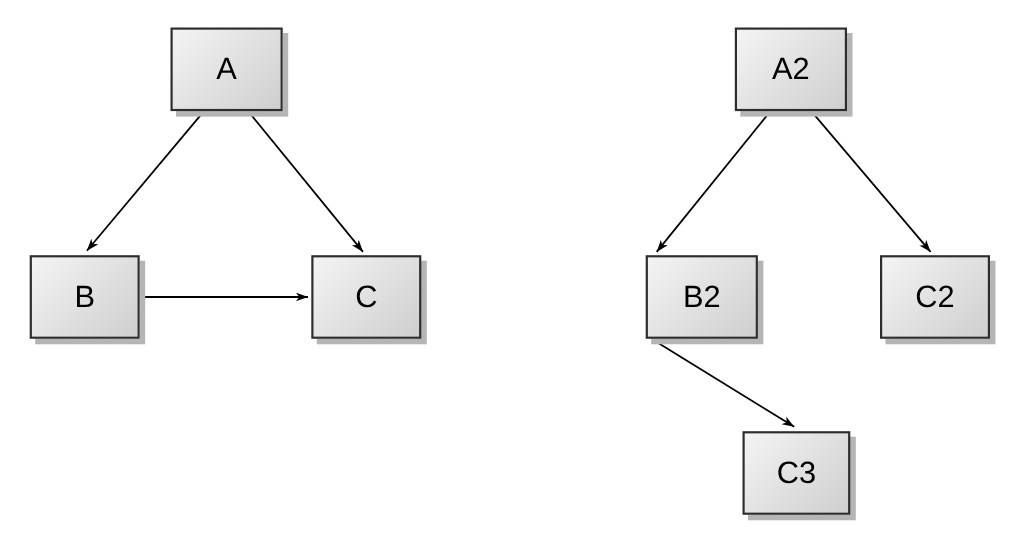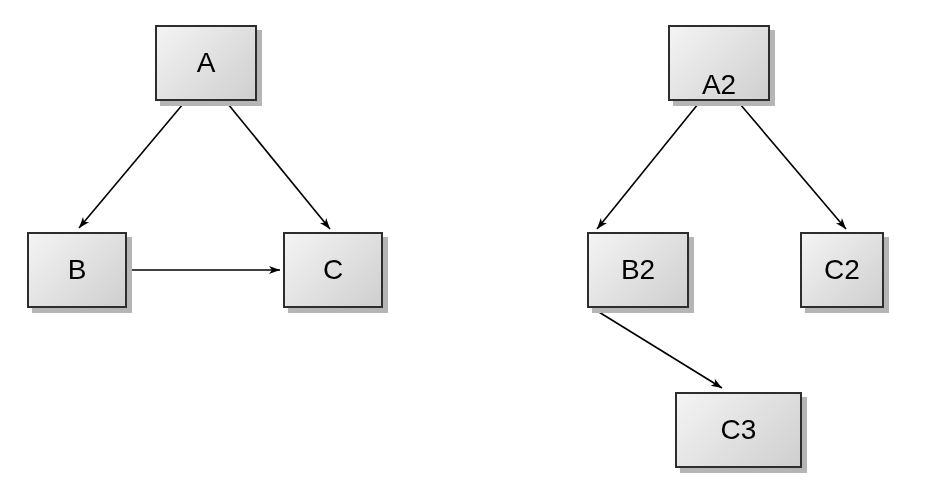--- a/index.html
+++ b/index.html
@@ -63,26 +63,26 @@
   <div id="node-layer">
       <div class="node" style="left: 155px; top: 25px; width: 102px; height: 76px;">
         <span class="node-label">A</span>
       </div>
       <div class="node" style="left: 27px; top: 232px; width: 100px; height: 76px;">
         <span class="node-label">B</span>
       </div>
       <div class="node" style="left: 283px; top: 232px; width: 100px; height: 76px;">
         <span class="node-label">C</span>
       </div>
-      <div class="node" style="left: 668px; top: 25px; width: 102px; height: 76px; align-items: flex-end;">
+      <div class="node" style="left: 668px; top: 25px; width: 102px; height: 76px;">
         <span class="node-label">A2</span>
       </div>
       <div class="node" style="left: 543px; top: 232px; width: 102px; height: 76px; margin-left: 44px;">
         <span class="node-label">B2</span>
       </div>
-      <div class="node" style="left: 800px; top: 232px; width: 84px; height: 76px;">
+      <div class="node" style="left: 800px; top: 232px; width: 100px; height: 76px;">
         <span class="node-label">C2</span>
       </div>
-      <div class="node" style="left: 675px; top: 392px; width: 127px; height: 76px;">
+      <div class="node" style="left: 675px; top: 392px; width: 98px; height: 76px;">
         <span class="node-label">C3</span>
       </div>
     </div>
 </div>
 
 </body></html>

